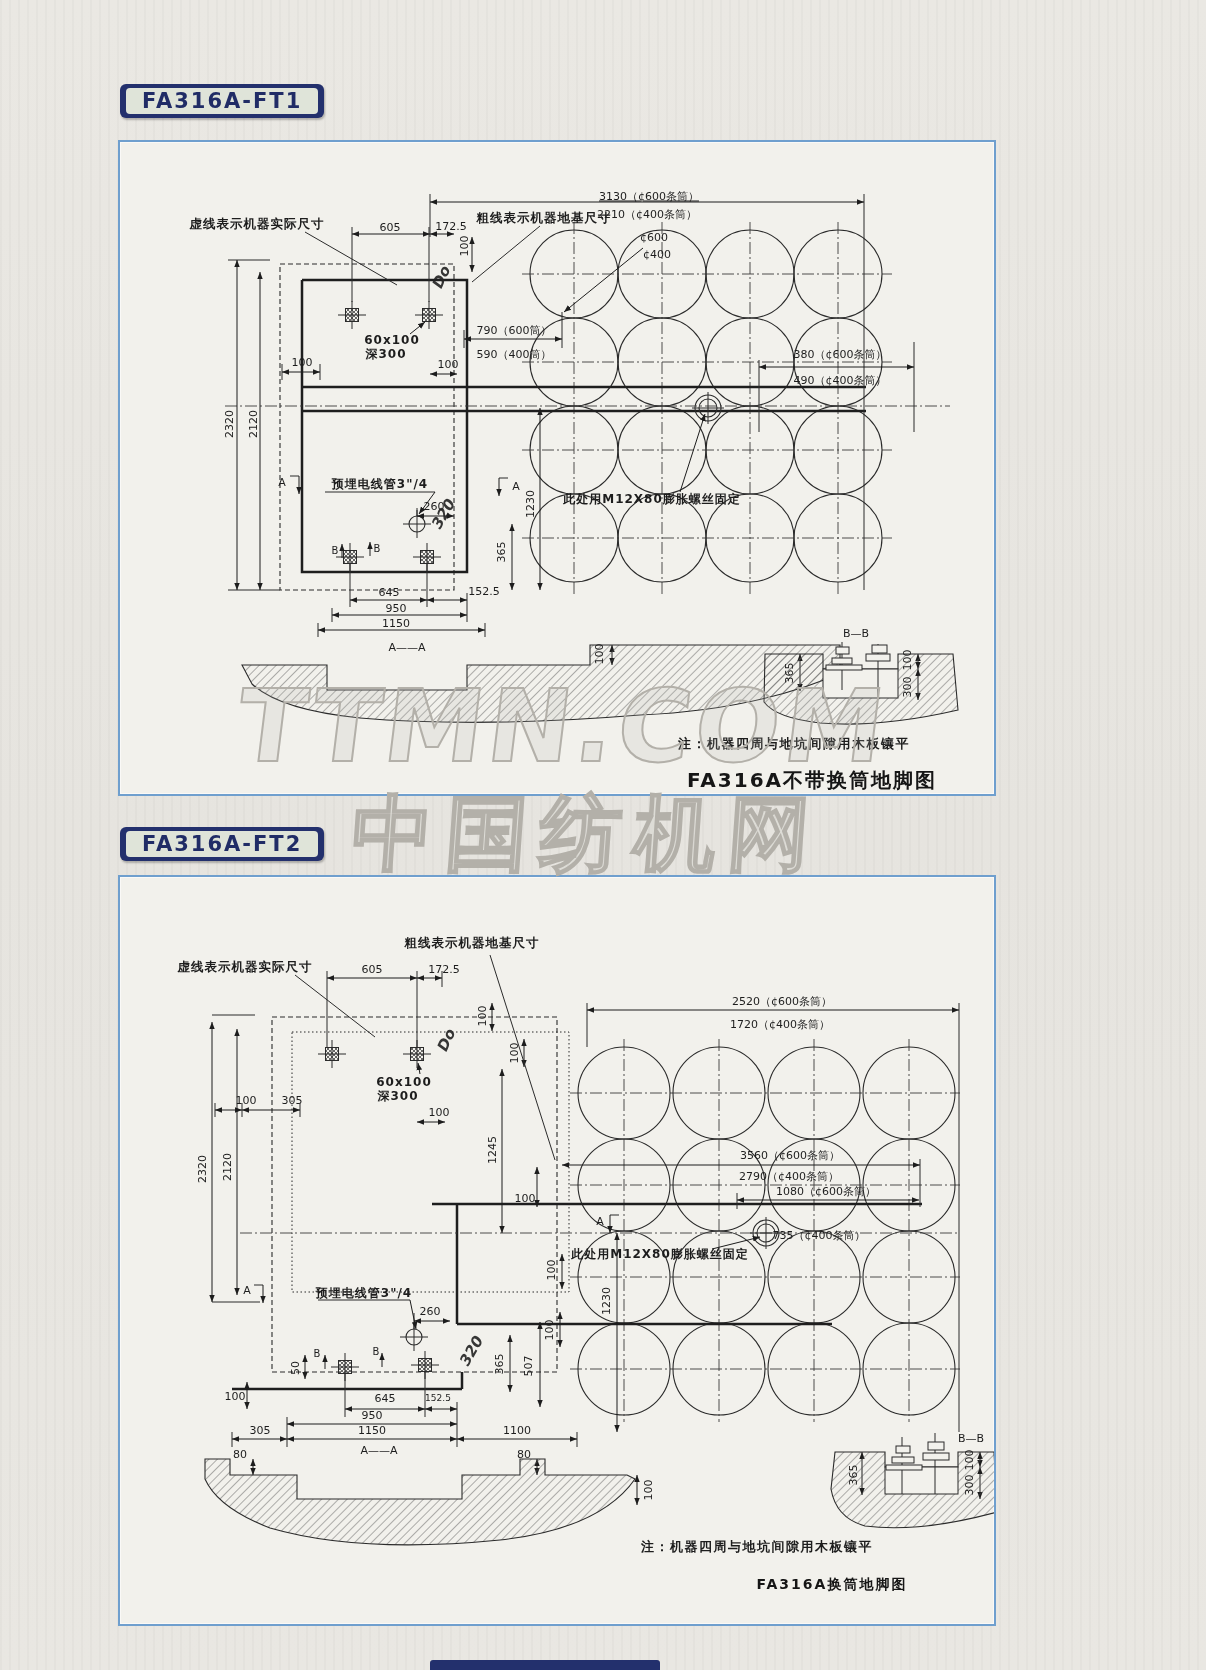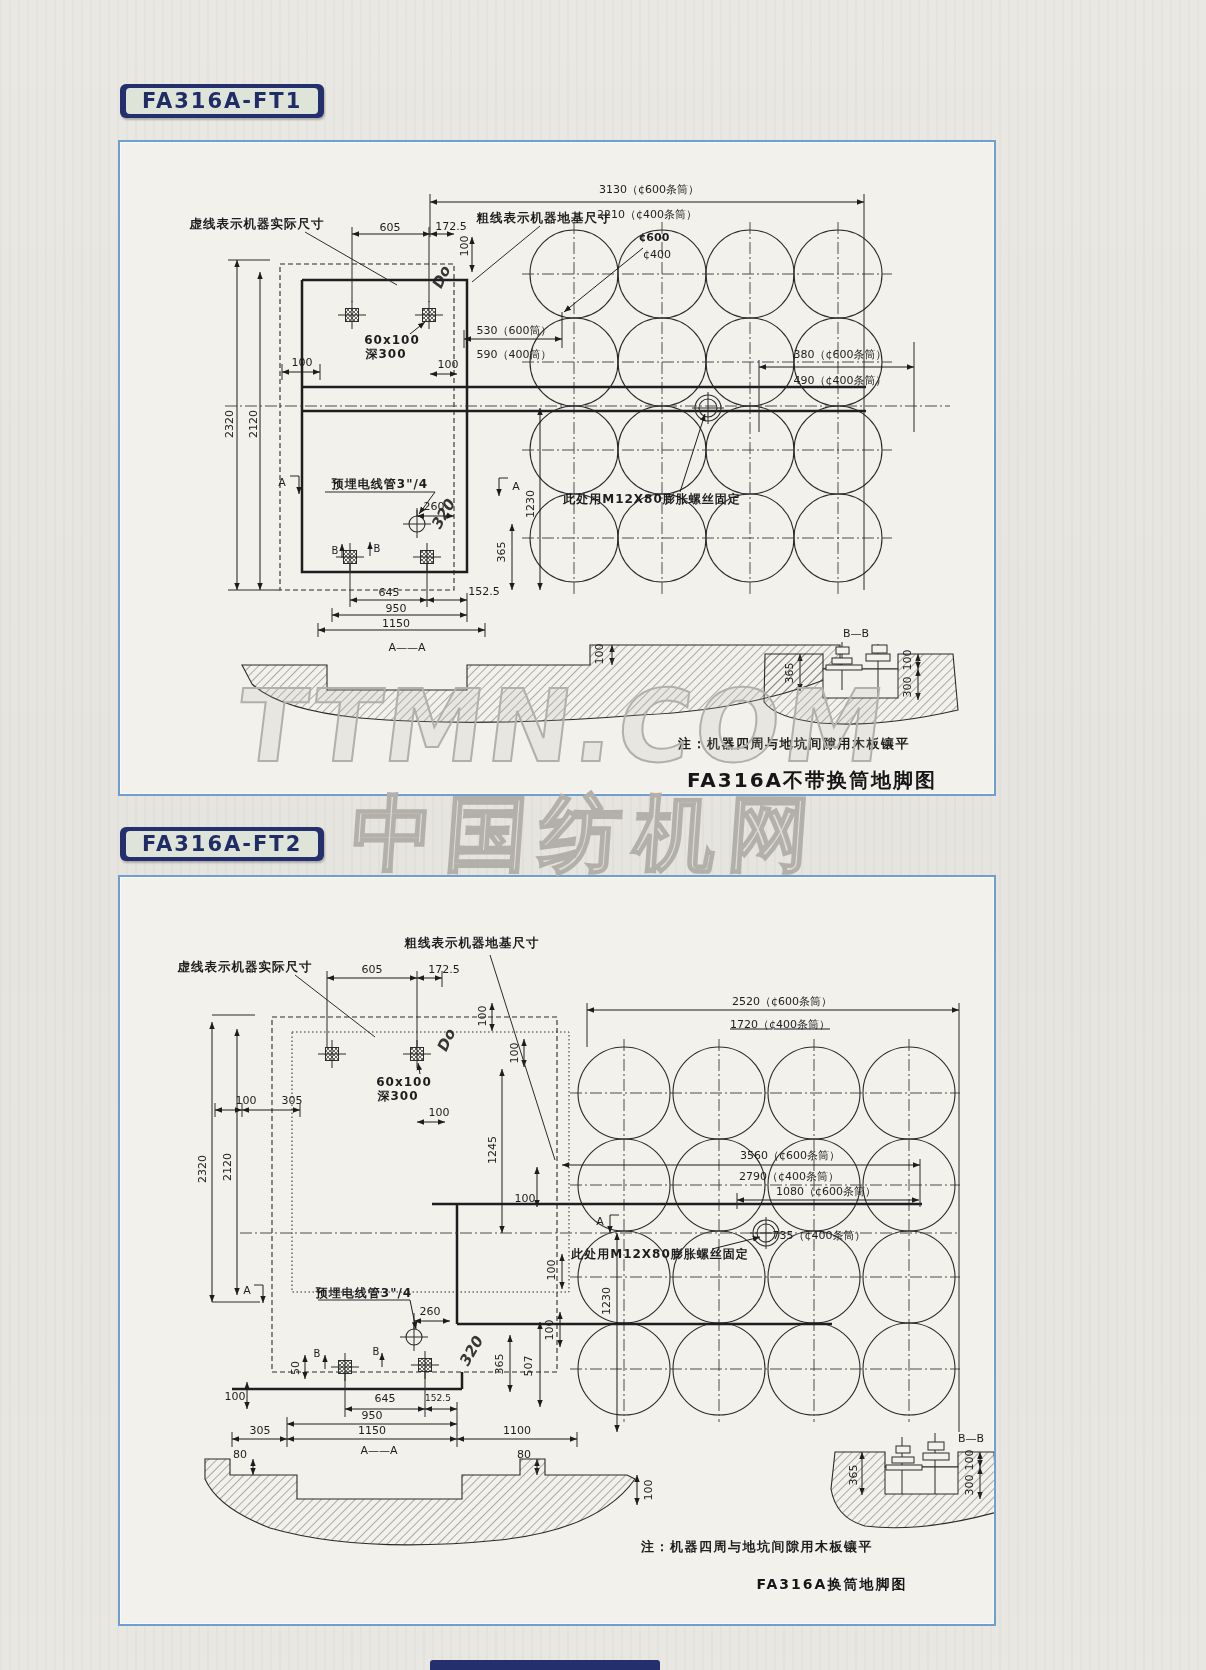--- a/index.html
+++ b/index.html
@@ -160,26 +160,26 @@
       <rect class="boltart" x="752" y="503" width="15" height="8"></rect>
     </g>
   </svg>
 
   <div class="pnote" style="left:674px;top:602px;">注：机器四周与地坑间隙用木板镶平</div>
   <div class="ptitle" style="left:692px;top:638px;">FA316A不带换筒地脚图</div>
 <div class="lbl cn" style="left: 137px; top: 82px; transform: translate(-50%, -50%);">虚线表示机器实际尺寸</div>
     <div class="lbl" style="left: 270px; top: 85px; transform: translate(-50%, -50%);">605</div>
     <div class="lbl" style="left: 331px; top: 84px; transform: translate(-50%, -50%);">172.5</div>
     <div class="lbl cn" style="left: 424px; top: 76px; transform: translate(-50%, -50%);">粗线表示机器地基尺寸</div>
-    <div class="lbl" style="left: 529px; top: 47px; transform: translate(-50%, -50%);">3130（¢600条筒）</div>
+    <div class="lbl" style="left: 529px; top: 54px; transform: translate(-50%, -50%); text-decoration: underline;">3130（¢600条筒）</div>
     <div class="lbl" style="left: 527px; top: 72px; transform: translate(-50%, -50%);">2210（¢400条筒）</div>
     <div class="lbl" style="left: 344px; top: 104px; transform: translate(-50%, -50%) rotate(-90deg);">100</div>
-    <div class="lbl" style="left: 534px; top: 95px; transform: translate(-50%, -50%); font-weight: bold;">¢600</div>
+    <div class="lbl" style="left: 534px; top: 95px; transform: translate(-50%, -50%);">¢600</div>
     <div class="lbl" style="left: 537px; top: 112px; transform: translate(-50%, -50%);">¢400</div>
-    <div class="lbl" style="left: 394px; top: 188px; transform: translate(-50%, -50%);">530（600筒）</div>
+    <div class="lbl" style="left: 394px; top: 188px; transform: translate(-50%, -50%);">790（600筒）</div>
     <div class="lbl" style="left: 394px; top: 212px; transform: translate(-50%, -50%);">590（400筒）</div>
     <div class="lbl" style="left: 328px; top: 222px; transform: translate(-50%, -50%);">100</div>
     <div class="lbl" style="left: 182px; top: 220px; transform: translate(-50%, -50%);">100</div>
     <div class="lbl" style="left: 720px; top: 212px; transform: translate(-50%, -50%);">380（¢600条筒）</div>
     <div class="lbl" style="left: 720px; top: 238px; transform: translate(-50%, -50%);">490（¢400条筒）</div>
     <div class="lbl cn" style="left: 532px; top: 357px; font-size: 12px; transform: translate(-50%, -50%);">此处用M12X80膨胀螺丝固定</div>
     <div class="lbl" style="left: 109px; top: 282px; transform: translate(-50%, -50%) rotate(-90deg);">2320</div>
     <div class="lbl" style="left: 133px; top: 282px; transform: translate(-50%, -50%) rotate(-90deg);">2120</div>
     <div class="lbl" style="left: 162px; top: 340px; transform: translate(-50%, -50%);">A</div>
     <div class="lbl cn" style="left: 260px; top: 342px; font-size: 12px; transform: translate(-50%, -50%);">预埋电线管3"/4</div>
@@ -334,21 +334,21 @@
       <rect class="boltart" x="766" y="588" width="36" height="5"></rect>
       <rect class="boltart" x="776" y="569" width="14" height="7"></rect>
       <rect class="boltart" x="808" y="565" width="16" height="8"></rect>
     </g>
   </svg>
 
   <div class="pnote" style="left:637px;top:670px;">注：机器四周与地坑间隙用木板镶平</div>
   <div class="ptitle" style="left:712px;top:708px;font-size:14px;">FA316A换筒地脚图</div>
 <div class="lbl cn" style="left: 352px; top: 66px; transform: translate(-50%, -50%);">粗线表示机器地基尺寸</div>
     <div class="lbl" style="left: 662px; top: 124px; transform: translate(-50%, -50%);">2520（¢600条筒）</div>
-    <div class="lbl" style="left: 660px; top: 147px; transform: translate(-50%, -50%); text-decoration: underline;">1720（¢400条筒）</div>
+    <div class="lbl" style="left: 660px; top: 147px; transform: translate(-50%, -50%);">1720（¢400条筒）</div>
     <div class="lbl cn" style="left: 125px; top: 90px; transform: translate(-50%, -50%);">虚线表示机器实际尺寸</div>
     <div class="lbl" style="left: 252px; top: 92px; transform: translate(-50%, -50%);">605</div>
     <div class="lbl" style="left: 324px; top: 92px; transform: translate(-50%, -50%);">172.5</div>
     <div class="lbl" style="left: 362px; top: 139px; transform: translate(-50%, -50%) rotate(-90deg);">100</div>
     <div class="lbl" style="left: 394px; top: 176px; transform: translate(-50%, -50%) rotate(-90deg);">100</div>
     <div class="lbl cn" style="left: 284px; top: 205px; font-size: 12px; transform: translate(-50%, -50%);">60x100</div>
     <div class="lbl cn" style="left: 278px; top: 219px; font-size: 12px; transform: translate(-50%, -50%);">深300</div>
     <div class="lbl" style="left: 126px; top: 223px; transform: translate(-50%, -50%);">100</div>
     <div class="lbl" style="left: 172px; top: 223px; transform: translate(-50%, -50%);">305</div>
     <div class="lbl" style="left: 319px; top: 235px; transform: translate(-50%, -50%);">100</div>

